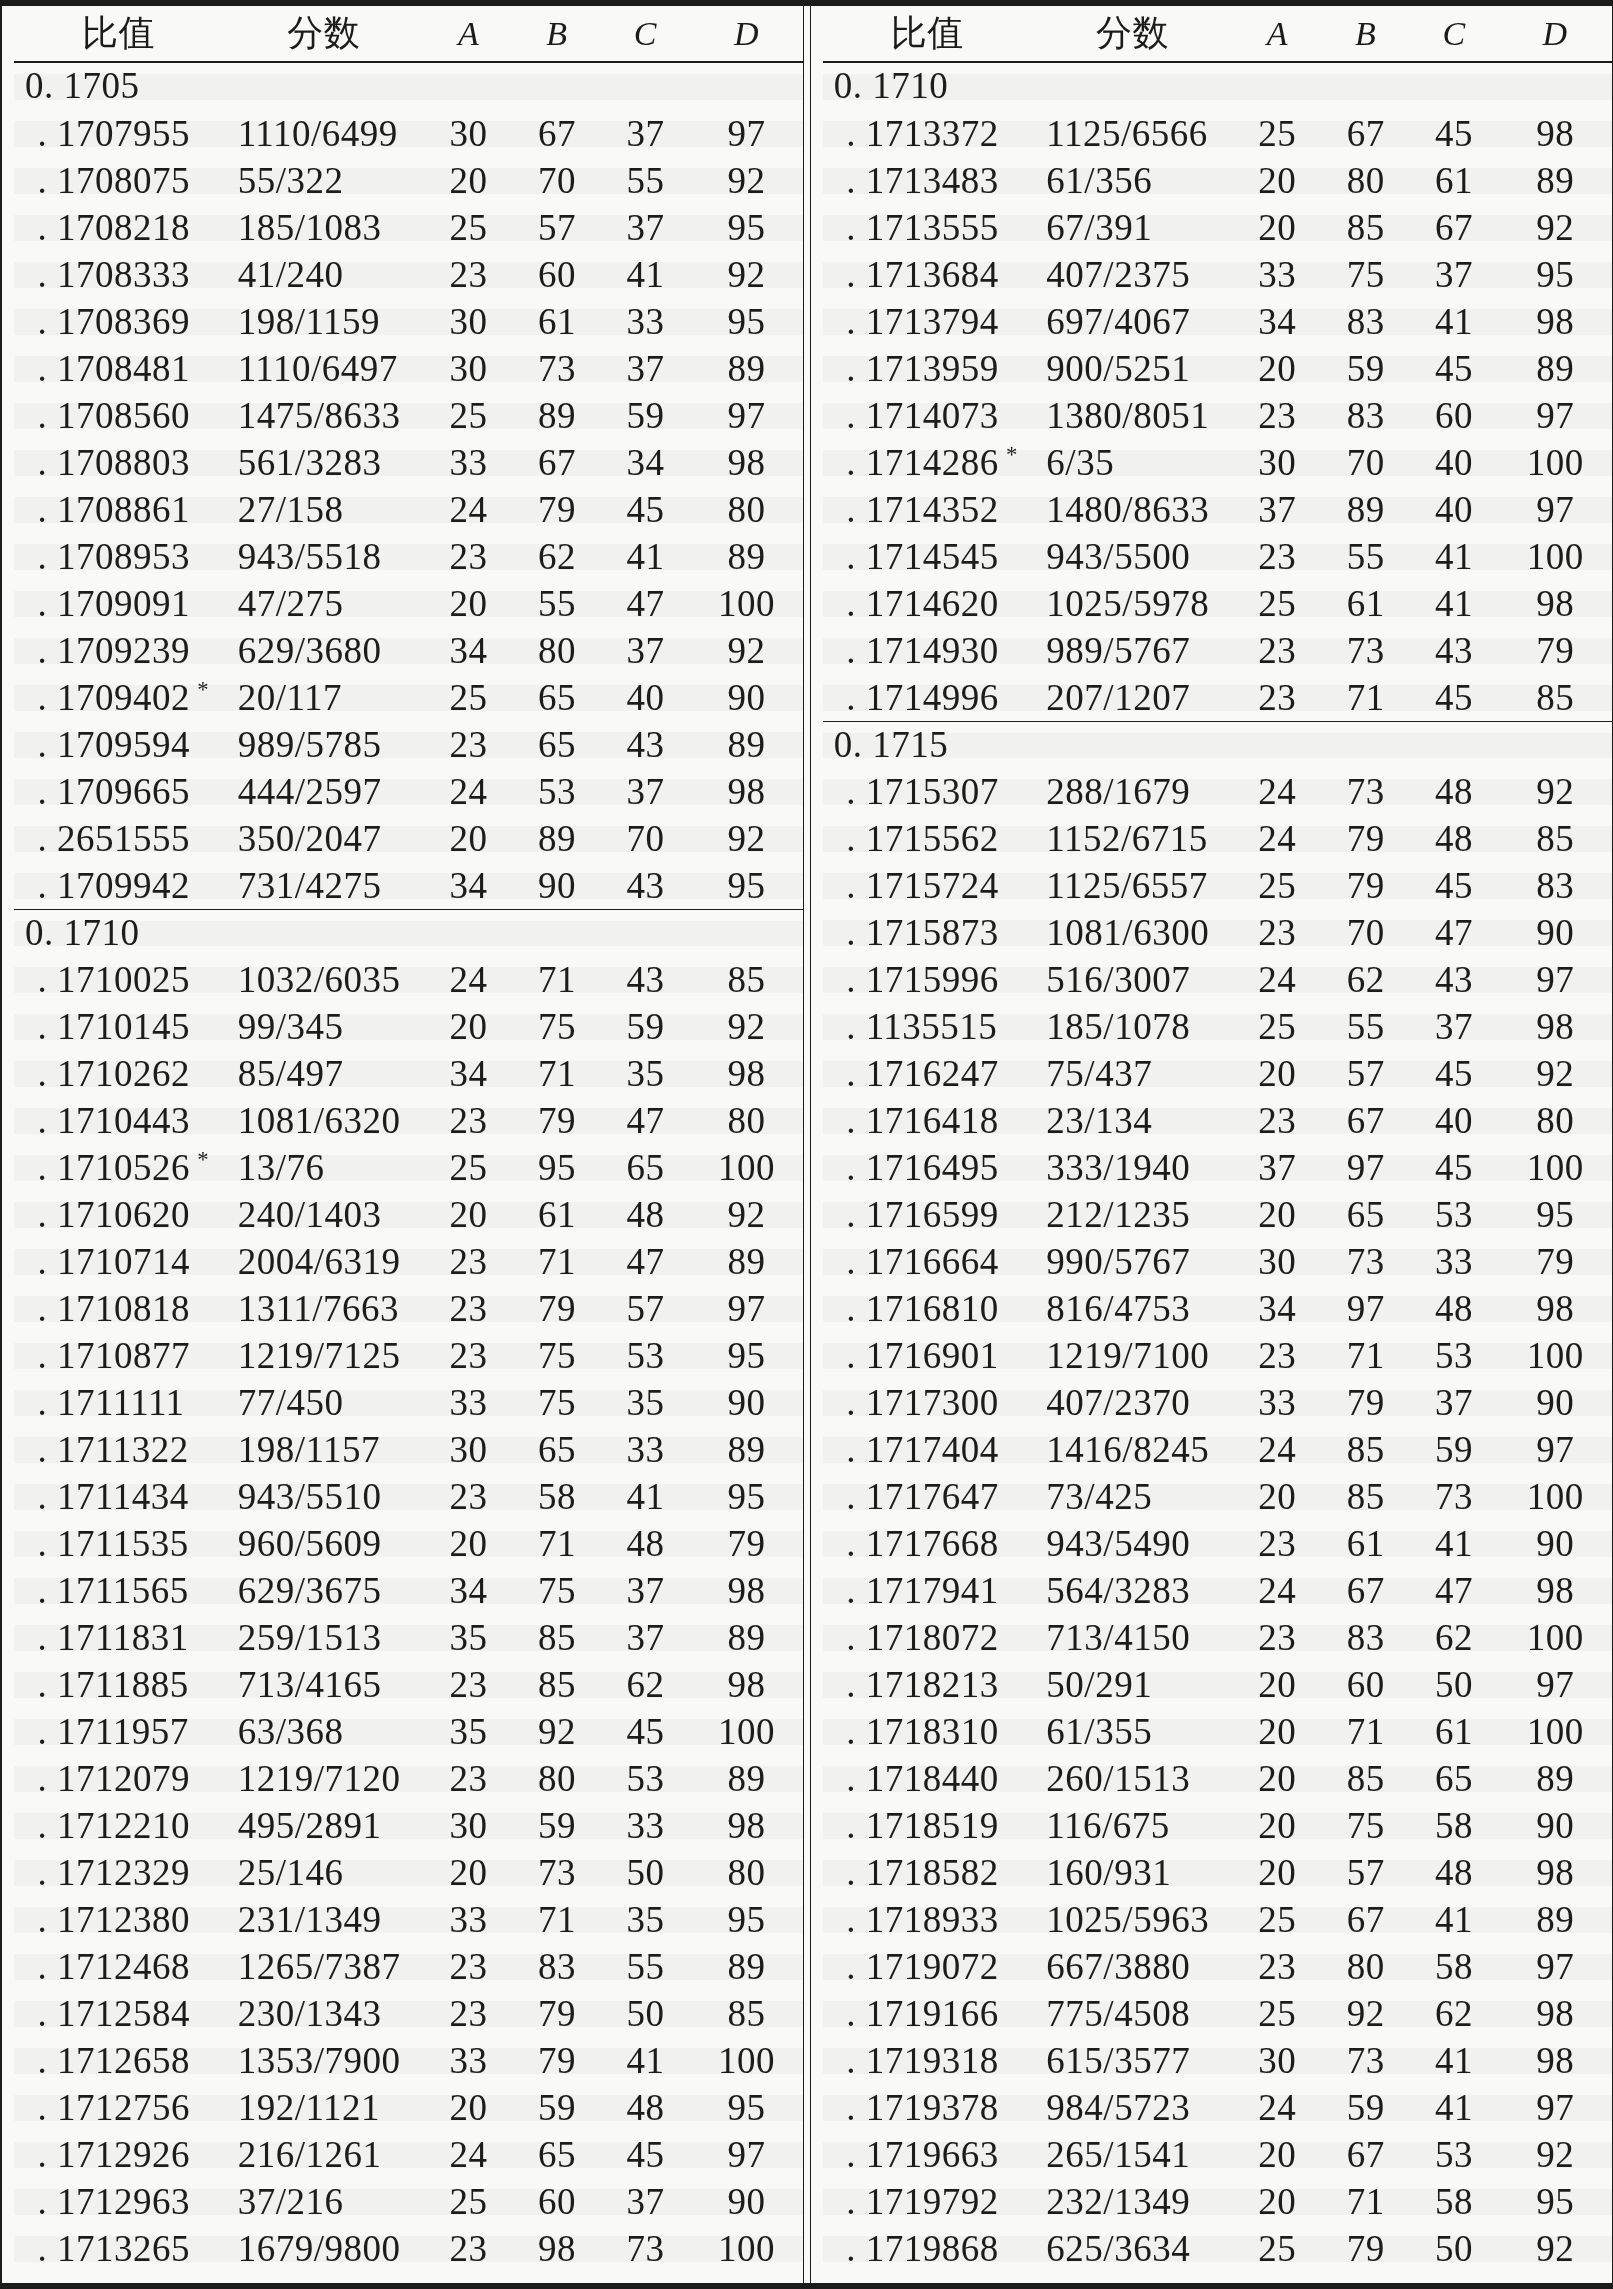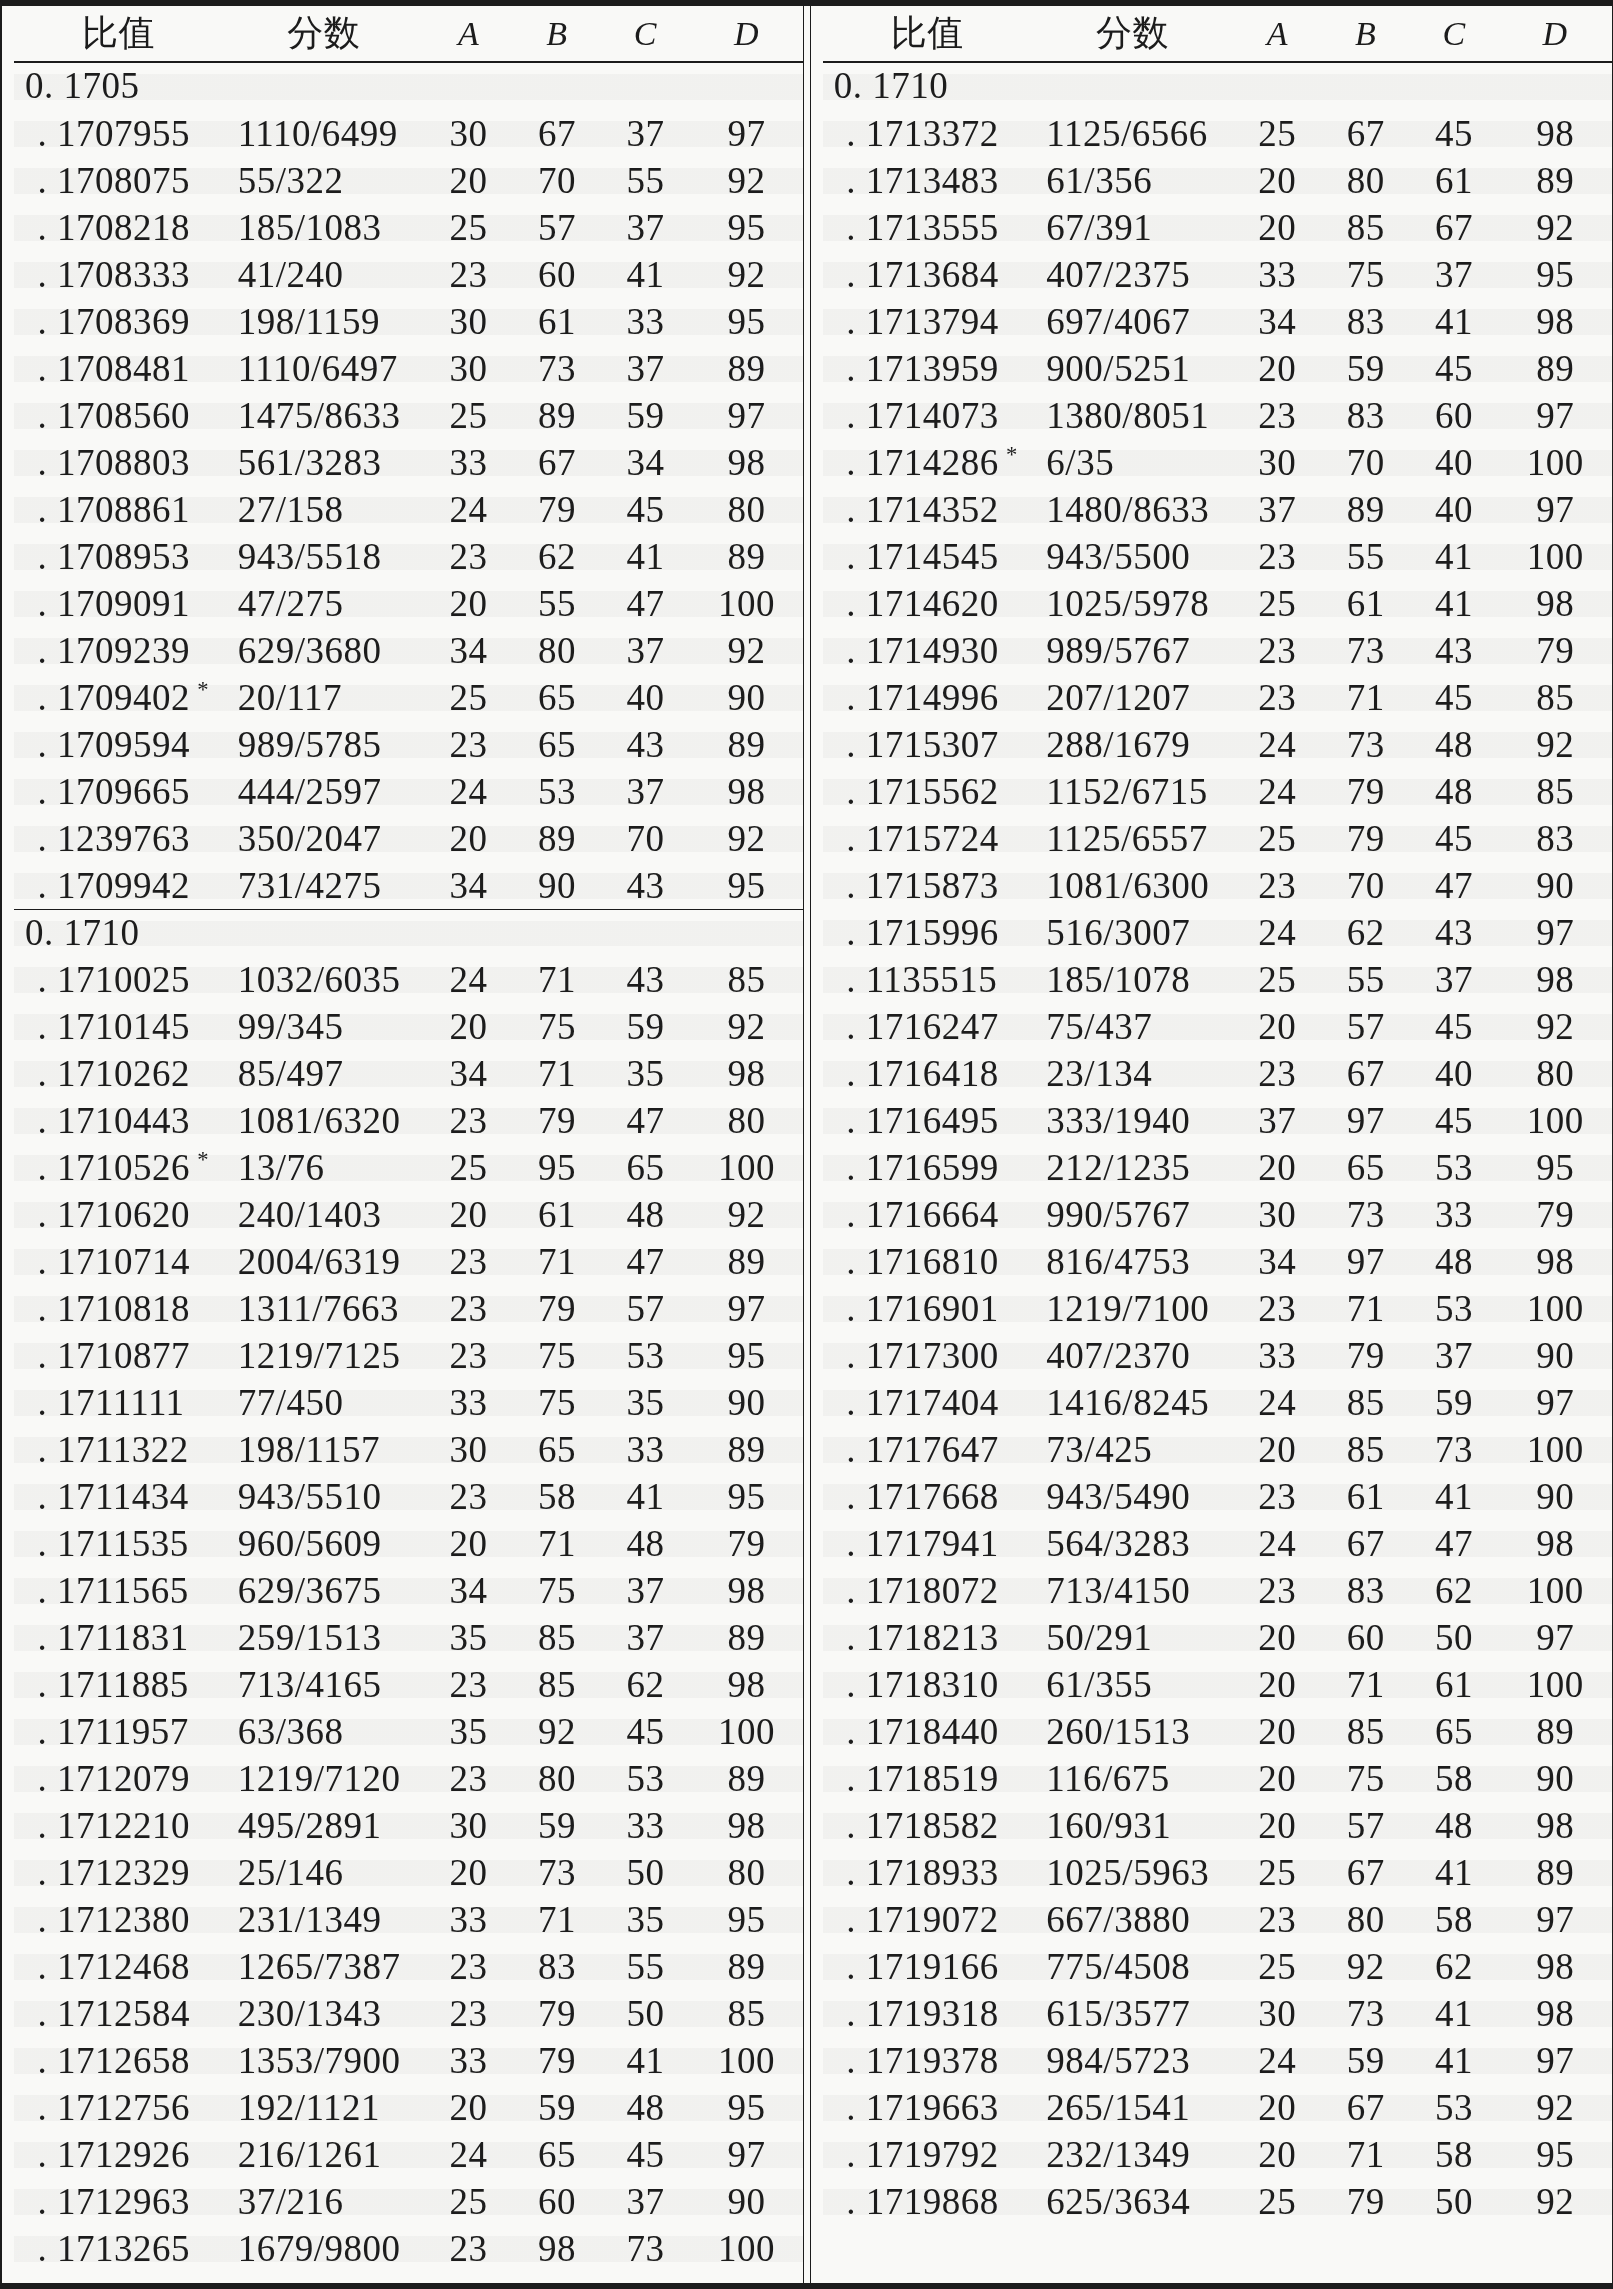--- a/index.html
+++ b/index.html
@@ -185,21 +185,21 @@
       </div>
       <div class="row data-row">
         <div class="cell c-ratio">. 1709665</div>
         <div class="cell c-frac">444/2597</div>
         <div class="cell c-num">24</div>
         <div class="cell c-num">53</div>
         <div class="cell c-num">37</div>
         <div class="cell c-num">98</div>
       </div>
       <div class="row data-row">
-        <div class="cell c-ratio">. 1239763</div>
+        <div class="cell c-ratio">. 2651555</div>
         <div class="cell c-frac">350/2047</div>
         <div class="cell c-num">20</div>
         <div class="cell c-num">89</div>
         <div class="cell c-num">70</div>
         <div class="cell c-num">92</div>
       </div>
       <div class="row data-row">
         <div class="cell c-ratio">. 1709942</div>
         <div class="cell c-frac">731/4275</div>
         <div class="cell c-num">34</div>
@@ -540,20 +540,21 @@
         <div class="cell c-num">79</div>
       </div>
       <div class="row data-row">
         <div class="cell c-ratio">. 1714996</div>
         <div class="cell c-frac">207/1207</div>
         <div class="cell c-num">23</div>
         <div class="cell c-num">71</div>
         <div class="cell c-num">45</div>
         <div class="cell c-num">85</div>
       </div>
+      <div class="row label-row ruled"><span class="cell section-label">0. 1715</span></div>
       <div class="row data-row">
         <div class="cell c-ratio">. 1715307</div>
         <div class="cell c-frac">288/1679</div>
         <div class="cell c-num">24</div>
         <div class="cell c-num">73</div>
         <div class="cell c-num">48</div>
         <div class="cell c-num">92</div>
       </div>
       <div class="row data-row">
         <div class="cell c-ratio">. 1715562</div>

